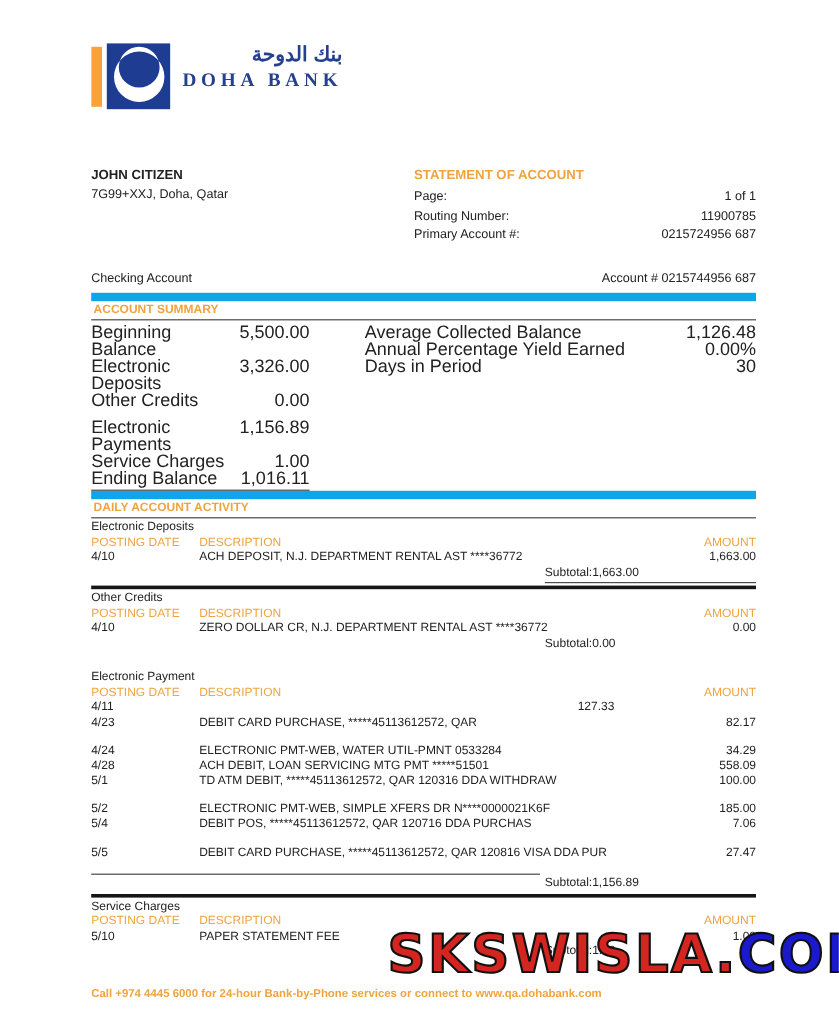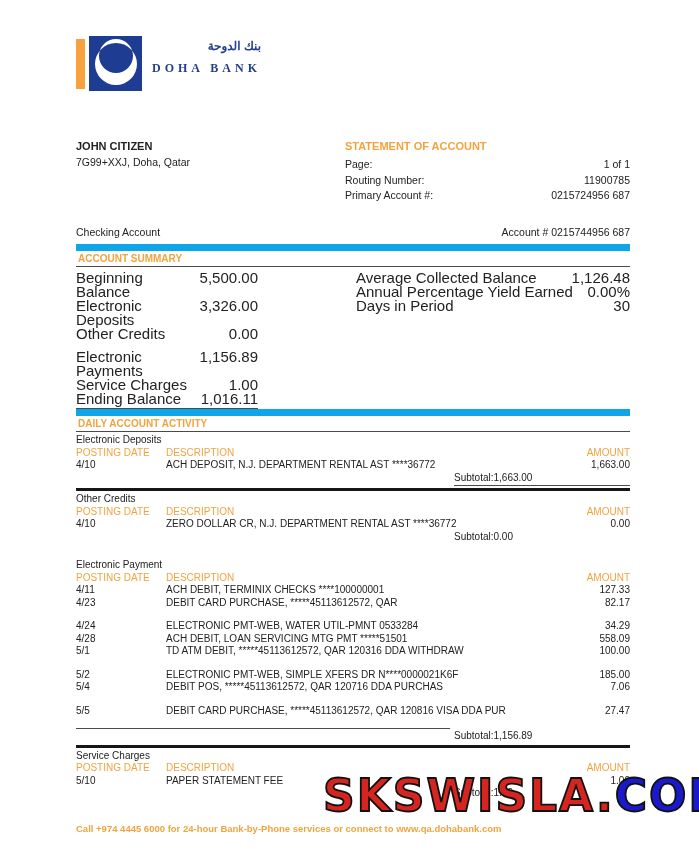--- a/index.html
+++ b/index.html
@@ -7,43 +7,43 @@
     --watermark_red:#D42520; --watermark_blue:#1A1ACC; --ink:#222222;
   }
   *{box-sizing:border-box;}
   body{margin:0;background:#fff;}
   .page{width:699px;height:859px;position:relative;background:#fff;overflow:hidden;
         font-family:"Liberation Sans",sans-serif;color:var(--ink);}
 
   
   .logo{position:absolute;left:76px;top:36px;display:flex;align-items:flex-start;}
   .logo-text{margin-left:10px;}
-  .arabic{font-size:12px;font-weight:bold;color:var(--navy);line-height:20px;letter-spacing:1px;}
-  .wordmark{font-family:"Liberation Serif",serif;font-size:12px;font-weight:bold;
+  .arabic{font-size:17px;font-weight:bold;color:var(--navy);line-height:20px;letter-spacing:1px;}
+  .wordmark{font-family:"Liberation Serif",serif;font-size:16px;font-weight:bold;
             color:var(--navy);letter-spacing:4px;line-height:24px;}
 
   
   .customer{position:absolute;left:76px;top:138px;}
   .cust-name{font-size:11px;font-weight:bold;line-height:16px;}
   .cust-addr{font-size:10.5px;line-height:16px;}
   .stmt{position:absolute;left:345px;top:138px;width:285px;}
   .stmt-title{color:var(--accent);font-weight:bold;font-size:11px;line-height:16px;margin-bottom:3px;}
   .f-row{display:flex;justify-content:space-between;font-size:10.5px;line-height:15.5px;gap:20px;}
 
   .checking-row{position:absolute;left:76px;right:69px;top:226px;display:flex;
                 justify-content:space-between;font-size:10.5px;}
 
   
   .main{position:absolute;left:76px;right:69px;top:244px;}
   .banner{border-top:7px solid #0ea5e9;border-bottom:1px solid #4a4a4a;
           color:var(--accent);font-weight:bold;font-size:10px;padding:2px 1px 2px 2px;}
 
   .summary{display:flex;margin-top:4px;font-size:15px;}
   .sum-left{width:182px;border-bottom:1px solid #4a4a4a;padding-bottom:2px;}
-  .sum-right{flex:1;margin-left:98px;}
+  .sum-right{flex:1;margin-left:46px;}
   .s-row{display:flex;justify-content:space-between;line-height:14px;}
   .s-gap{margin-top:9px;}
 
   .act{font-size:10px;}
   .sub-name{line-height:12.5px;margin-top:2px;}
   .t-row{display:grid;grid-template-columns:90px 1fr 118px;line-height:12.5px;}
   .c-amt{text-align:right;}
   .col-head{color:var(--accent);}
   .gap{margin-top:11px;}
   .st-row{display:flex;justify-content:flex-end;line-height:12.5px;position:relative;}
@@ -200,21 +200,20 @@
 
       <div class="sec-space">
         <div class="sub-name">Electronic Payment</div>
         <div class="t-row col-head">
           <span>POSTING DATE</span>
           <span>DESCRIPTION</span>
           <span class="c-amt">AMOUNT</span>
         </div>
         <div class="t-row">
           <span>4/11</span>
-          <span>ACH DEBIT, TERMINIX CHECKS ****100000001</span>
           <span class="c-amt">127.33</span>
         </div>
         <div class="t-row">
           <span>4/23</span>
           <span>DEBIT CARD PURCHASE, *****45113612572, QAR</span>
           <span class="c-amt">82.17</span>
         </div>
         <div class="t-row gap">
           <span>4/24</span>
           <span>ELECTRONIC PMT-WEB, WATER UTIL-PMNT 0533284</span>

